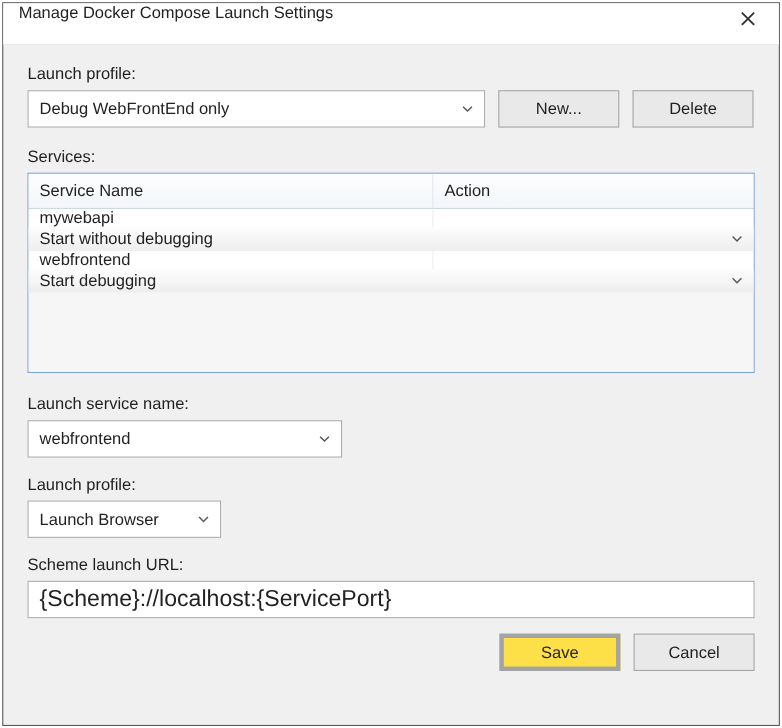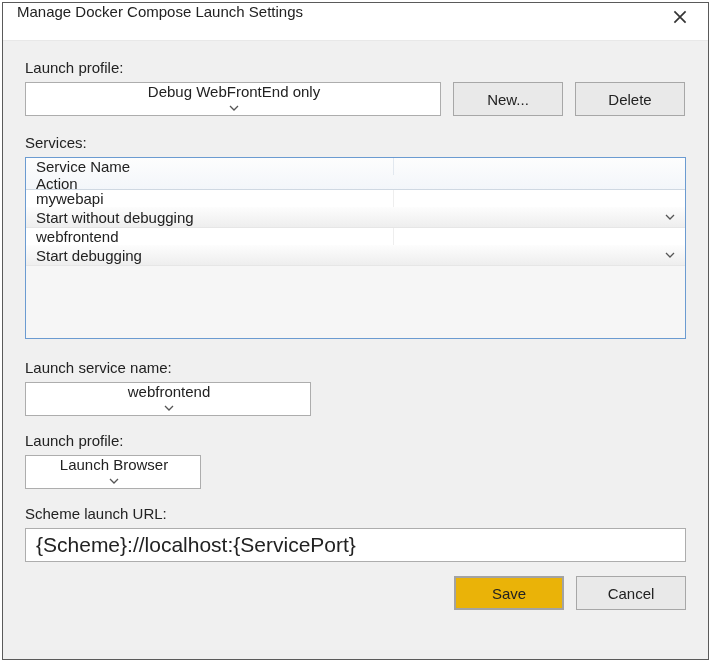--- a/index.html
+++ b/index.html
@@ -64,21 +64,20 @@
   .combo, .wide-combo, .small-combo, .med-combo {
     height: 34px;
     background: #fff;
     border: 1px solid #adadad;
     display: flex;
     align-items: center;
     padding: 0 8px 0 10px;
     font-size: 15px;
     color: #222;
     position: relative;
-    flex-direction: column;
   }
   .wide-combo { width: 416px; }
   .med-combo  { width: 286px; }
   .small-combo{ width: 176px; }
   .combo .txt, .wide-combo .txt, .small-combo .txt, .med-combo .txt { flex: 1; }
   .chev {
     width: 14px; height: 14px; display: inline-flex; align-items: center; justify-content: center;
     color: #666;
   }
   .chev svg { width: 10px; height: 8px; }
@@ -90,37 +89,36 @@
     font-size: 15px;
     color: #222;
     display: inline-flex;
     align-items: center;
     justify-content: center;
     cursor: pointer;
     padding: 0 18px;
     text-align: right;
   }
   .btn.primary {
-    background: #eab308;
-    border: 2px solid #a3a3a3;
+    background: #fde047;
+    border: 4px solid #a3a3a3;
   }
   .grid {
     border: 1px solid #6b9bd1;
     background: #fafafa;
     height: 182px;
     display: flex;
     flex-direction: column;
     margin-bottom: 20px;
   }
   .ghead {
     display: flex;
     background: linear-gradient(#fdfdfd, #f3f6fa);
     border-bottom: 1px solid #cfd8e2;
     height: 32px;
-    flex-direction: column;
   }
   .gcol {
     display: flex;
     align-items: center;
     padding: 0 10px;
     font-size: 15px;
     color: #222;
     border-right: 1px solid #e2e8ef;
   }
   .gcol.name { width: 368px; }

